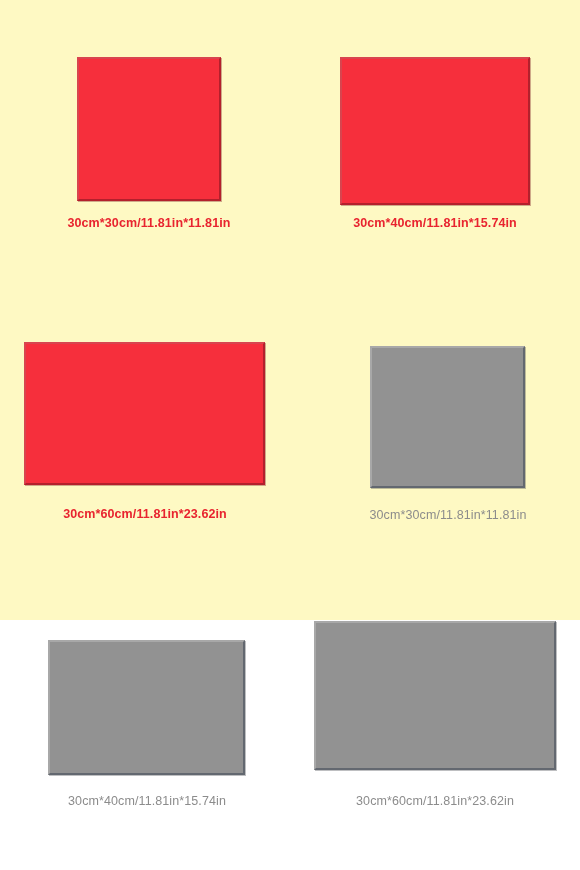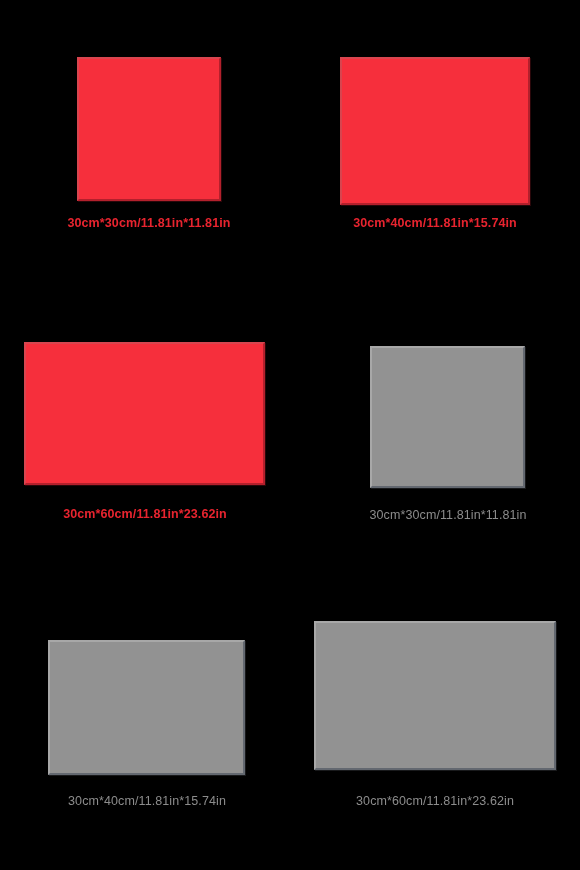--- a/index.html
+++ b/index.html
@@ -10,22 +10,22 @@
     width: 580px;
     height: 870px;
     background: #ffffff;
     font-family: "Liberation Sans", sans-serif;
     overflow: hidden;
     position: relative;
   }
   #product-size-chart {
     position: relative;
     width: 580px;
-    height: 870px;
-    background: #000000;
+    height: 620px;
+    background: #fef9c3;
   }
   .swatch-cell {
     position: absolute;
   }
   .swatch {
     position: absolute;
     box-sizing: border-box;
   }
   .swatch-red {
     background: #f62f3c;

